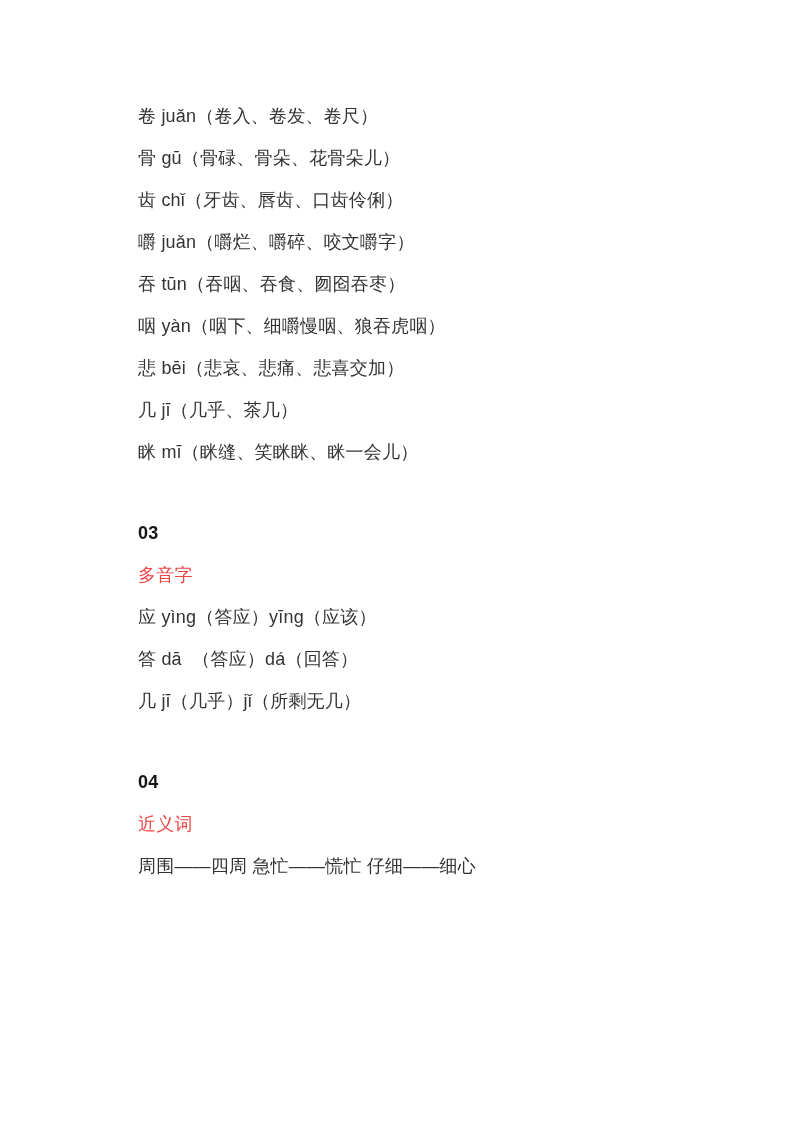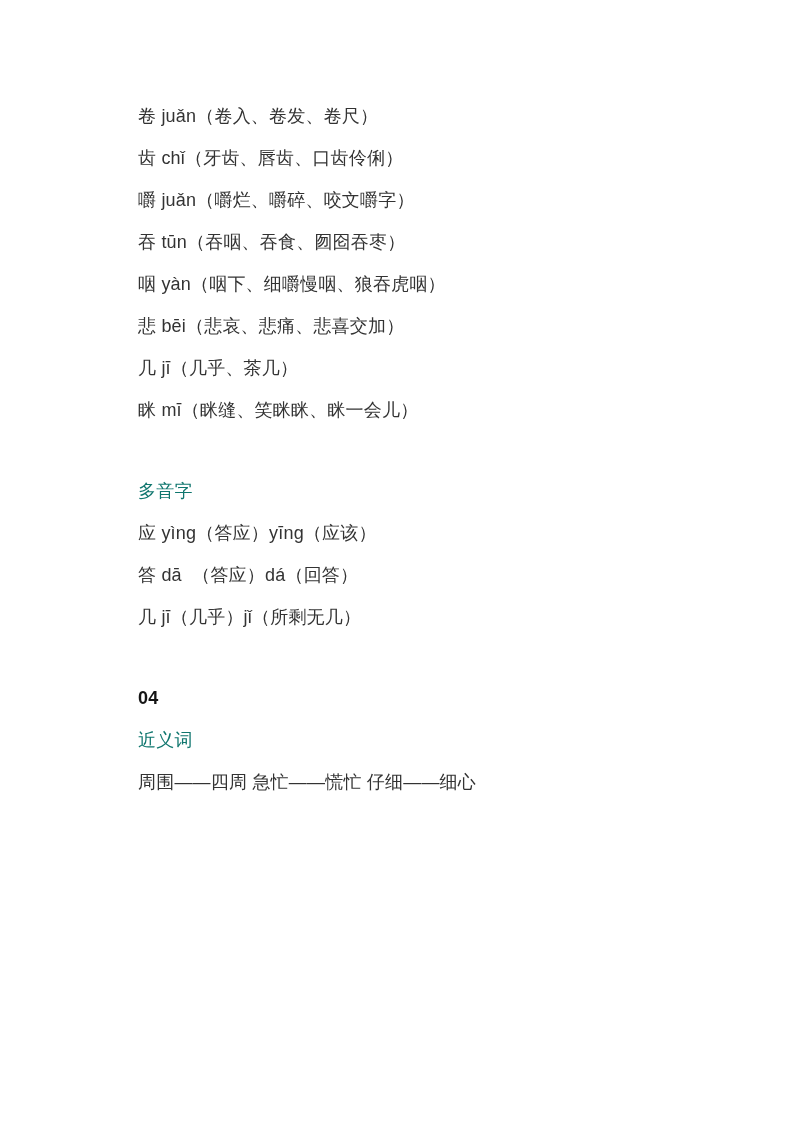--- a/index.html
+++ b/index.html
@@ -31,41 +31,43 @@
     letter-spacing: 0.2px;
   }
   .section {
     margin-top: 39px;
   }
   .section-number {
     font-weight: 700;
     color: #141414;
   }
   .section-title {
-    color: #0f766e;
+    color: #ef4444;
   }
 </style>
 </head>
 <body>
 
 <div class="page">
   <div class="content">
 
     <div>
       <p class="line">卷 juǎn（卷入、卷发、卷尺）</p>
+      <p class="line">骨 gū（骨碌、骨朵、花骨朵儿）</p>
       <p class="line">齿 chǐ（牙齿、唇齿、口齿伶俐）</p>
       <p class="line">嚼 juǎn（嚼烂、嚼碎、咬文嚼字）</p>
       <p class="line">吞 tūn（吞咽、吞食、囫囵吞枣）</p>
       <p class="line">咽 yàn（咽下、细嚼慢咽、狼吞虎咽）</p>
       <p class="line">悲 bēi（悲哀、悲痛、悲喜交加）</p>
       <p class="line">几 jī（几乎、茶几）</p>
       <p class="line">眯 mī（眯缝、笑眯眯、眯一会儿）</p>
     </div>
 
     <div class="section">
+      <p class="line section-number">03</p>
       <p class="line section-title">多音字</p>
       <p class="line">应 yìng（答应）yīng（应该）</p>
       <p class="line">答 dā  （答应）dá（回答）</p>
       <p class="line">几 jī（几乎）jǐ（所剩无几）</p>
     </div>
 
     <div class="section">
       <p class="line section-number">04</p>
       <p class="line section-title">近义词</p>
       <p class="line">周围——四周 急忙——慌忙 仔细——细心</p>

